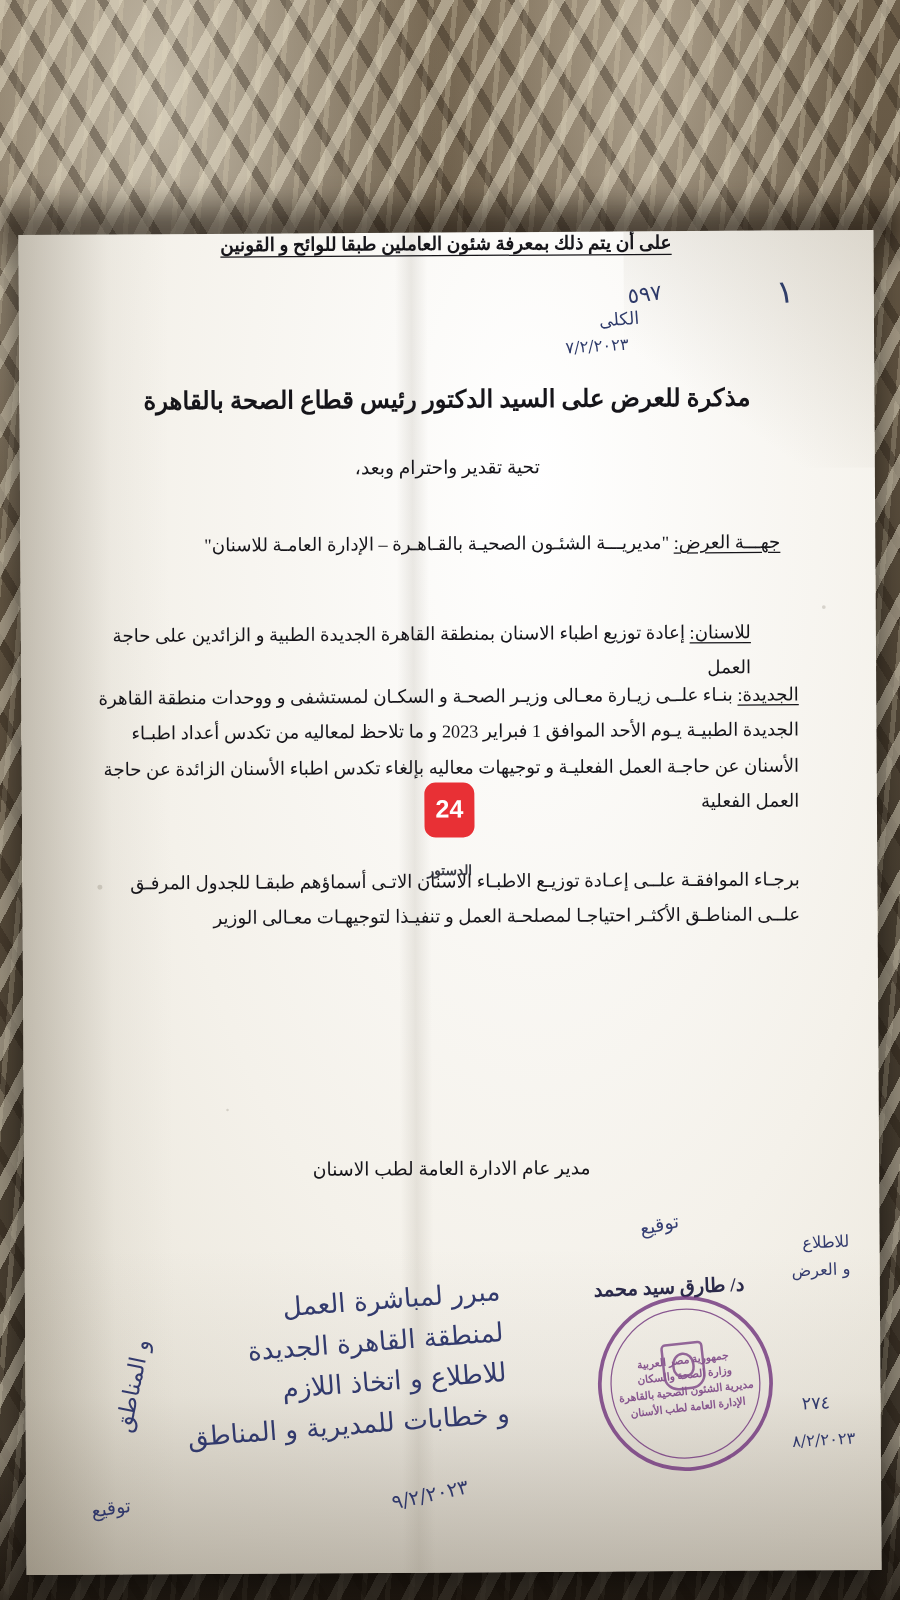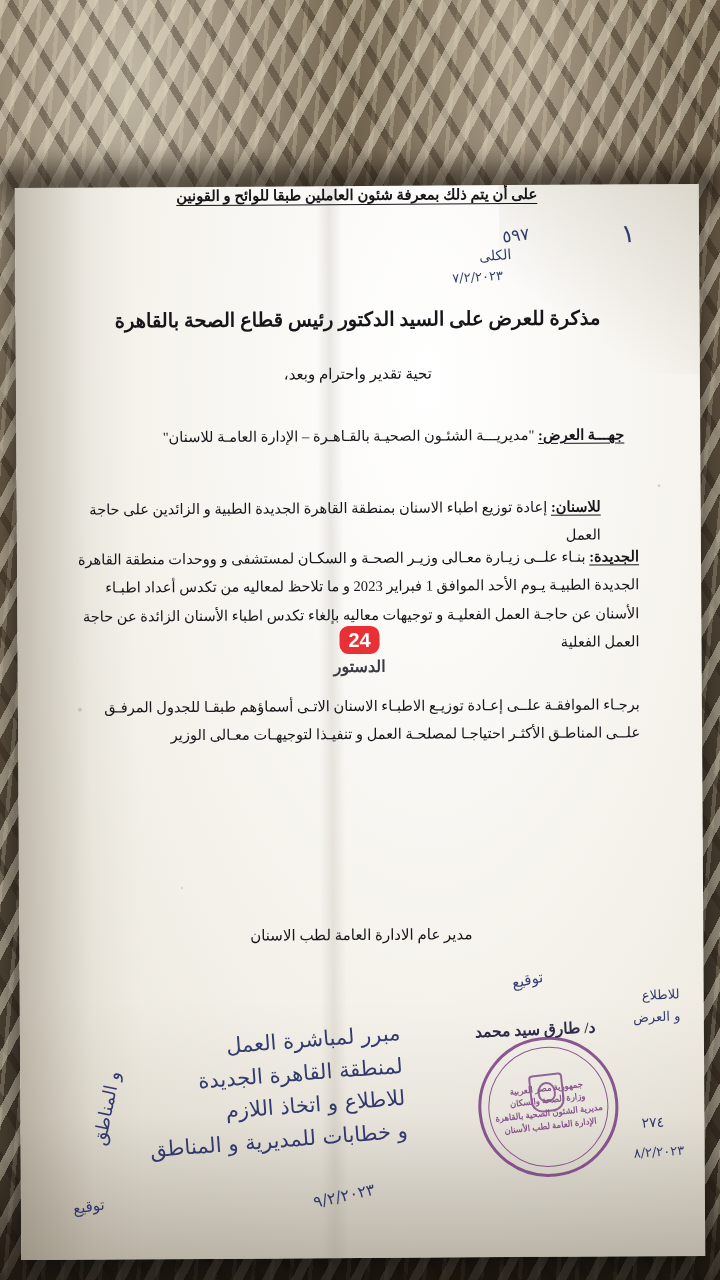--- a/index.html
+++ b/index.html
@@ -104,21 +104,21 @@
     top: 179px; left: 0; right: 0;
     text-align: center;
     font-size: 15px;
   }
   .block {
     position: absolute;
     font-size: 14.6px;
     line-height: 1.95;
   }
   .lbl {
-    font-weight: bold;
+    font-weight: normal;
     text-decoration: underline;
     text-underline-offset: 3px;
     margin-top: 16px;
   }
   .b-entity { top: 236px; right: 76px; width: 540px; }
   .b-subject { top: 308px; right: 100px; width: 520px; }
   .b-details { top: 358px; right: 62px; width: 566px; }
   .b-request { top: 506px; right: 62px; width: 566px; }
   .b-note {
     top: 630px; right: 0; left: 0;
@@ -284,35 +284,35 @@
   .watermark {
     position: absolute;
     top: 440px; left: 50%;
     transform: translateX(-50%);
     display: flex;
     flex-direction: column;
     align-items: center;
     opacity: 0.95;
   }
   .wm-badge {
-    width: 40px; height: 28px;
+    width: 40px; height: 44px;
     background: #e8262b;
     color: #ffffff;
     border-radius: 9px;
     display: flex;
     align-items: center;
     justify-content: center;
     font-family: "Liberation Sans", sans-serif;
     font-weight: bold;
     font-size: 20px;
   }
   .wm-text {
-    margin-top: 3px;
+    margin-top: 20px;
     font-family: "Liberation Sans", sans-serif;
-    font-size: 16px;
+    font-size: 11px;
     color: #30323c;
     font-weight: bold;
     letter-spacing: 0.3px;
   }
 
   
   .speckle {
     position: absolute;
     background: rgba(120,110,95,0.25);
     border-radius: 50%;

